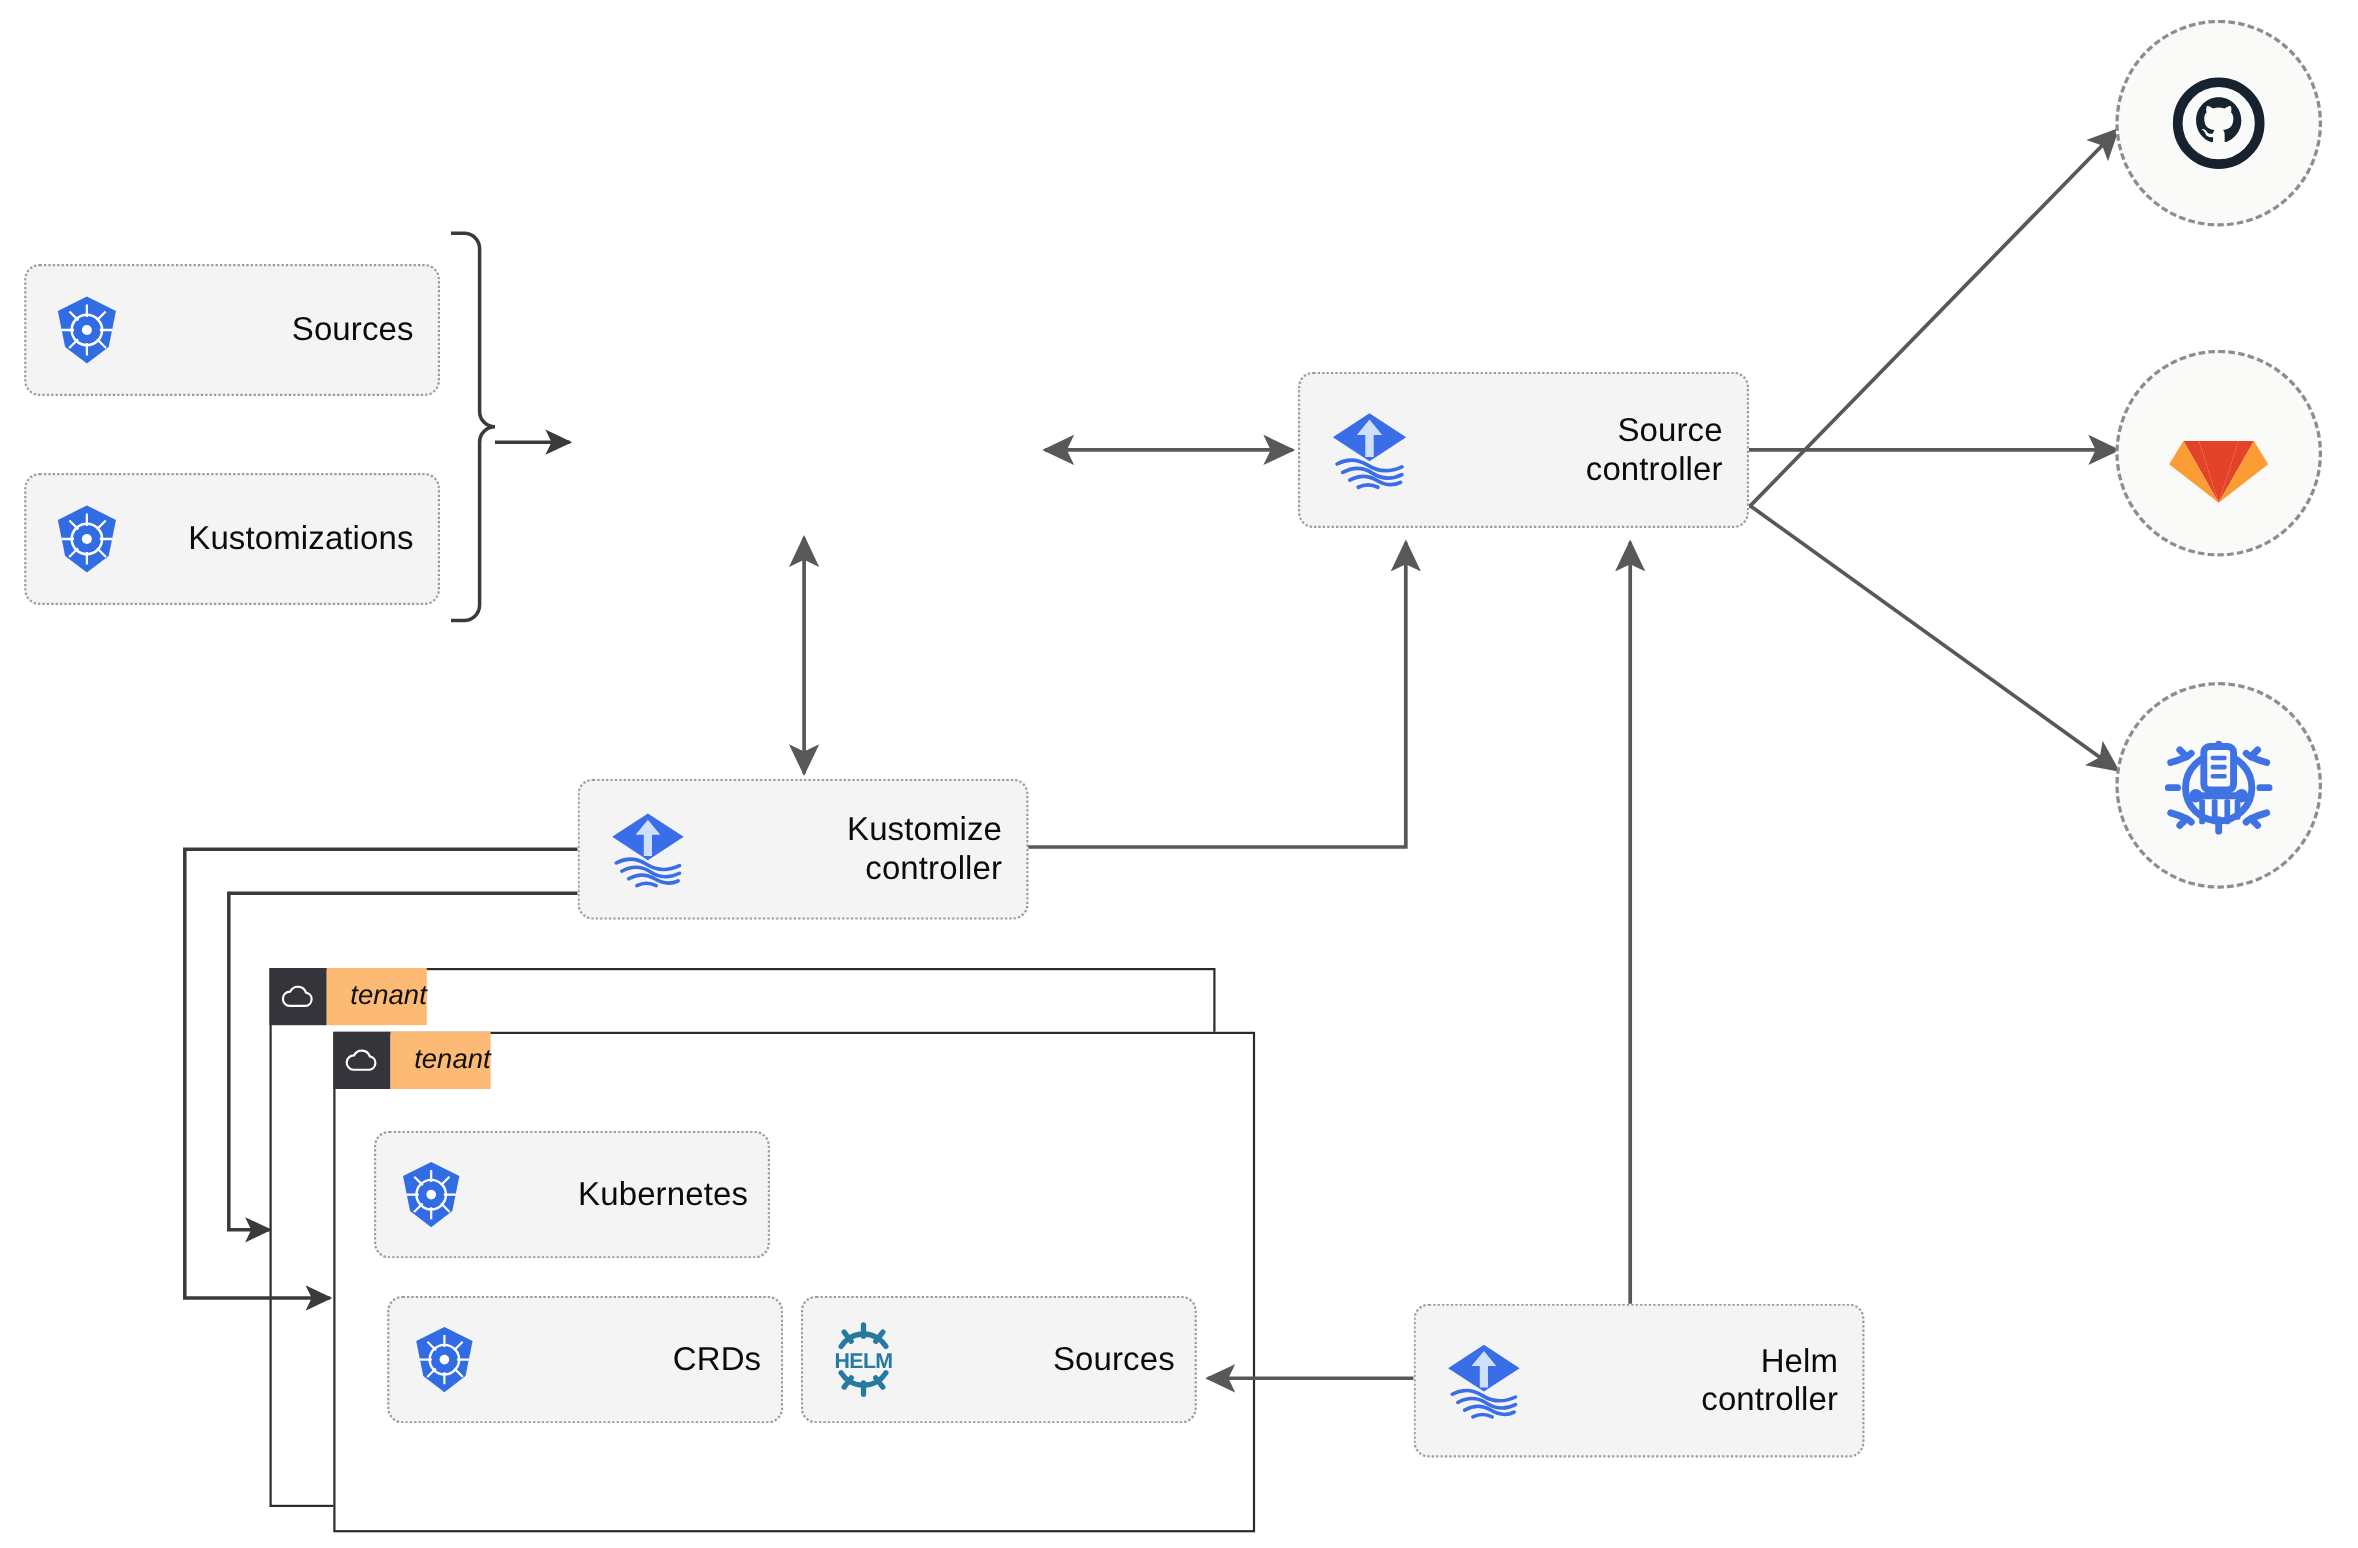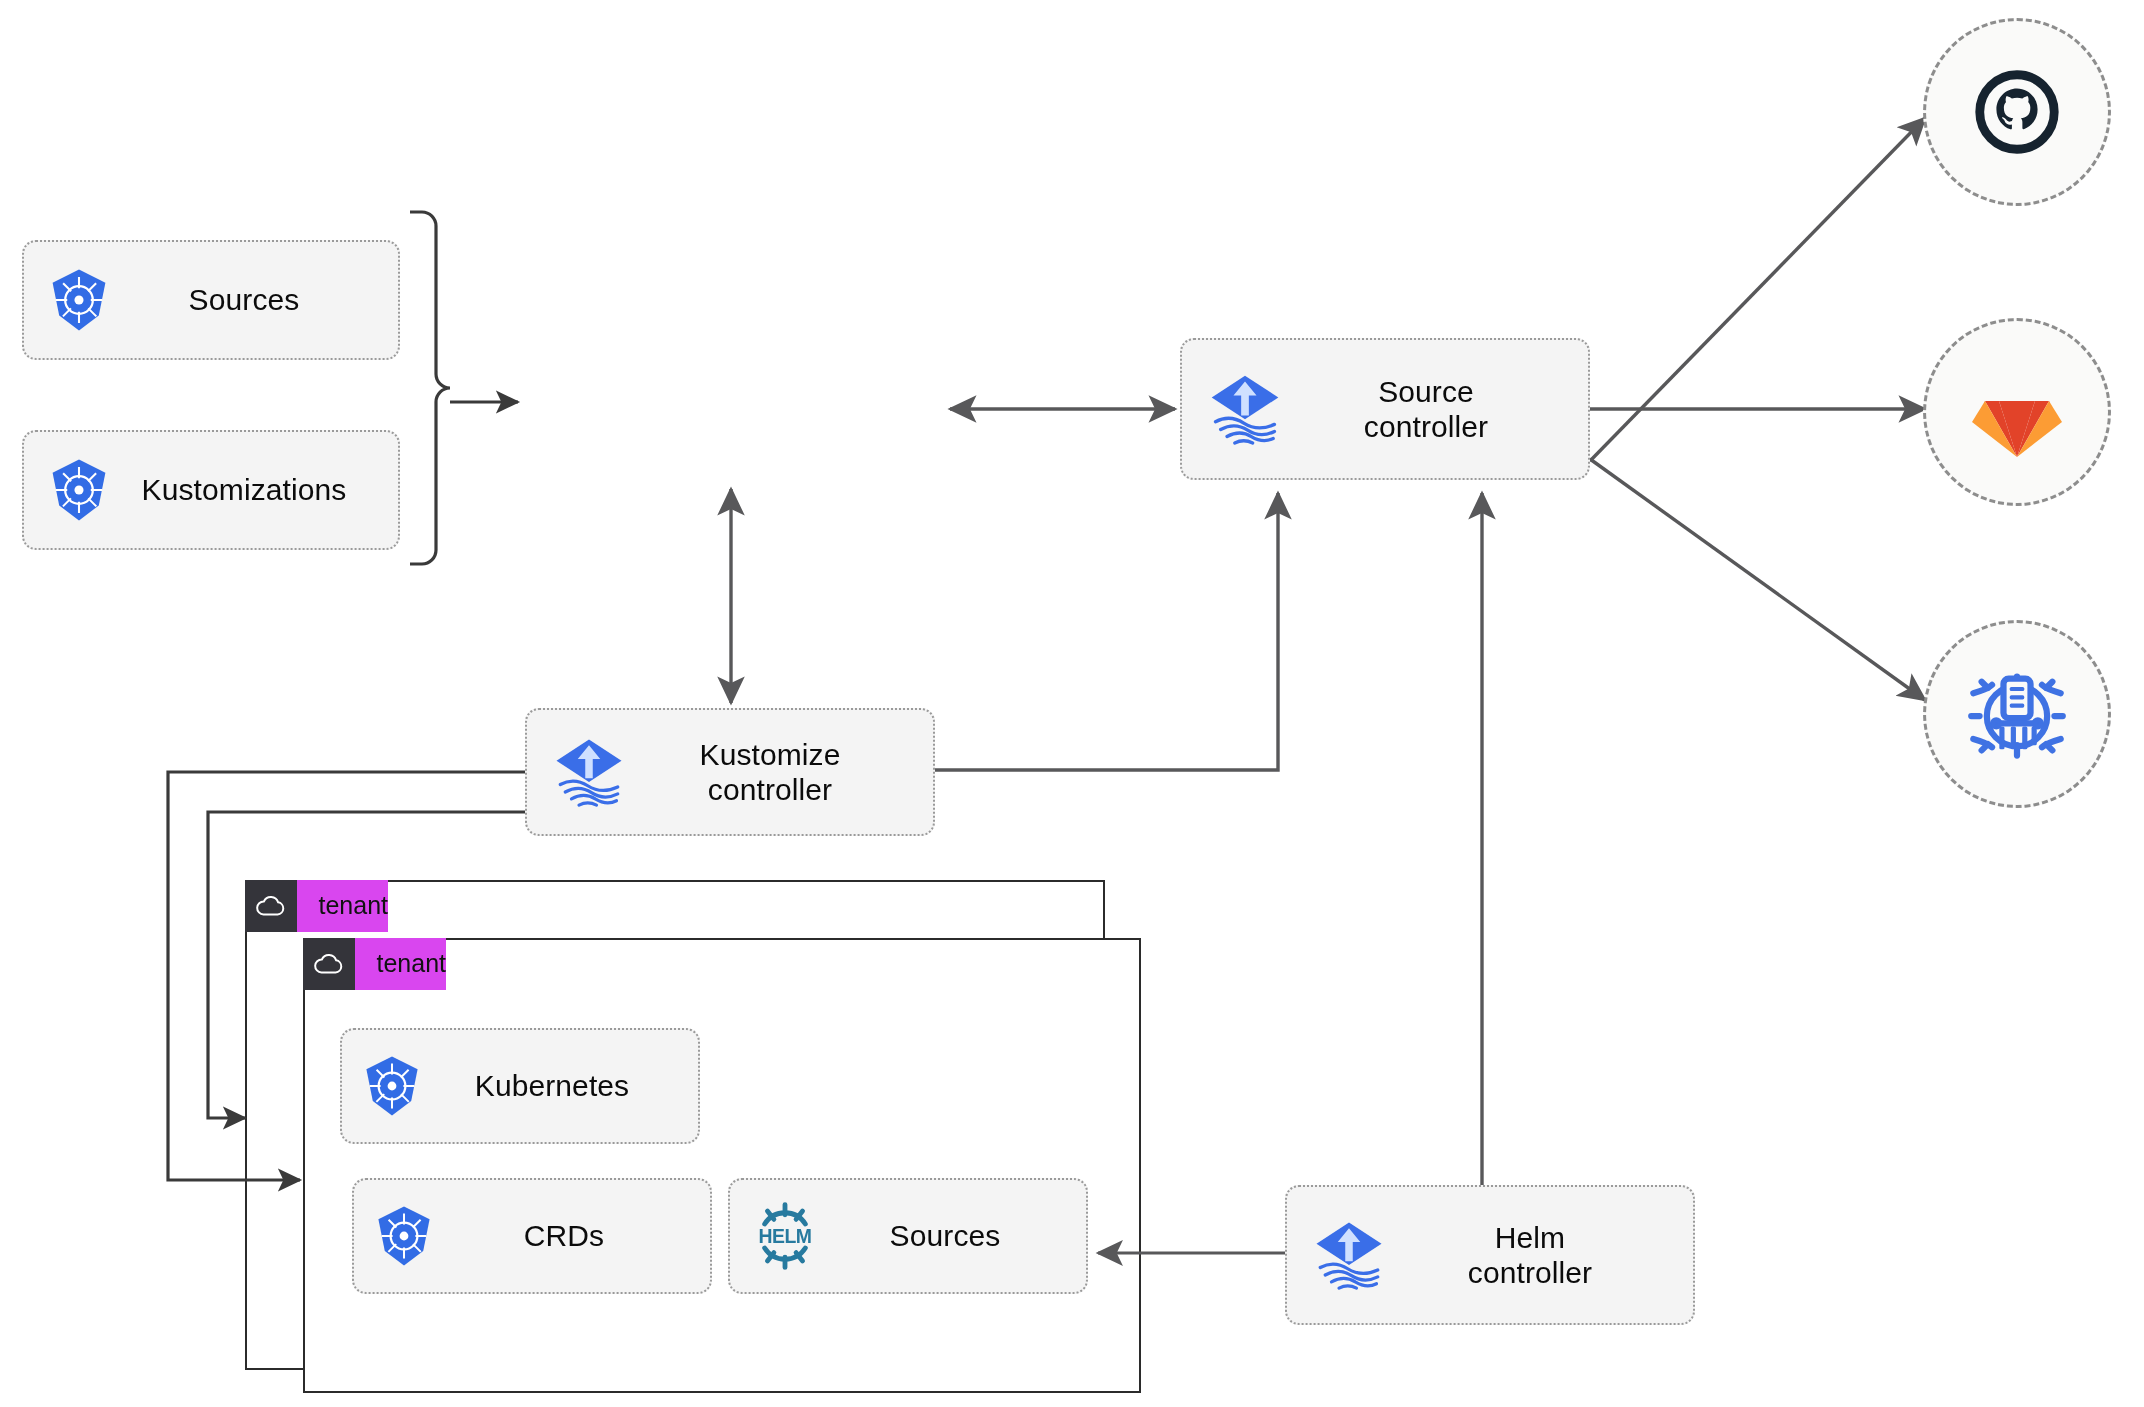--- a/index.html
+++ b/index.html
@@ -5,37 +5,37 @@
   html,body{margin:0;padding:0;background:#ffffff;}
   body{width:2144px;height:1407px;position:relative;overflow:hidden;
        font-family:"Liberation Sans","DejaVu Sans",sans-serif;color:#000;}
   #stage{position:absolute;left:0;top:0;width:2144px;height:1407px;}
 
   
   .node{position:absolute;box-sizing:border-box;background:#f4f4f4;
         border:2.5px dotted #9a9a9a;border-radius:14px;
         display:flex;align-items:center;z-index:5;}
   .node .ico{flex:0 0 auto;display:flex;align-items:center;justify-content:center;}
-  .node .lbl{flex:1 1 auto;text-align:center;font-size:30px;line-height:1.18;
+  .node .lbl{flex:1 1 auto;text-align:right;font-size:30px;line-height:1.18;
              letter-spacing:.1px;color:#0b0b0b;white-space:pre-line;}
 
   
   .circ{position:absolute;box-sizing:border-box;border:3px dashed #8d8d8d;
         border-radius:50%;background:#fafaf9;display:flex;
         align-items:center;justify-content:center;z-index:5;}
 
   
   .tenant{position:absolute;box-sizing:border-box;background:#ffffff;
           border:2.5px solid #2b2b2b;z-index:6;}
   .tenant .hdr{position:absolute;left:-2.5px;top:-2.5px;height:52px;
                display:flex;align-items:center;z-index:2;}
   .tenant .hdr .sq{width:52px;height:52px;background:#34343a;
                    display:flex;align-items:center;justify-content:center;}
   .tenant .hdr .ttl{font-size:25px;color:#111;padding-left:22px;
-                    background:#d946ef;height:52px;display:flex;align-items:center;}
+                    background:#fdba74;height:52px;display:flex;align-items:center;font-style:italic;}
 
   svg.edges{position:absolute;left:0;top:0;width:2144px;height:1407px;
             overflow:visible;z-index:3;pointer-events:none;}
   svg.edges.front{z-index:8;}
 </style>
 </head>
 <body>
 
 <div id="stage">
 

